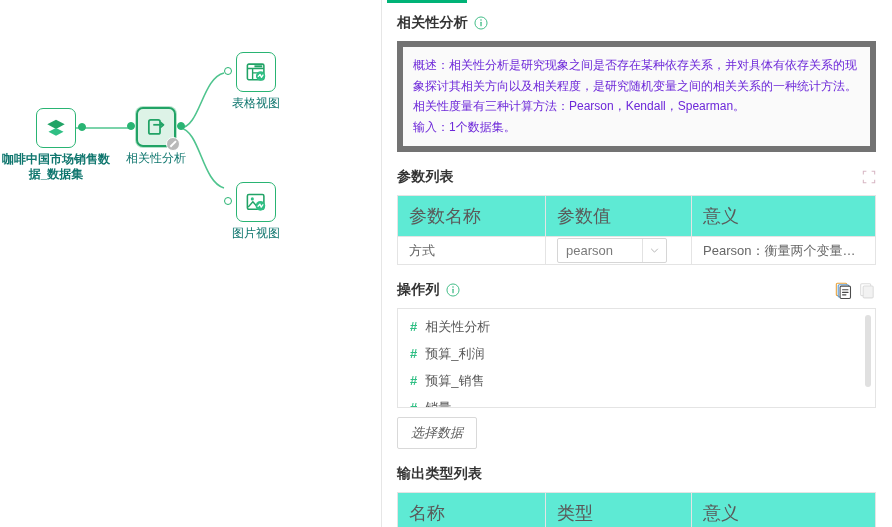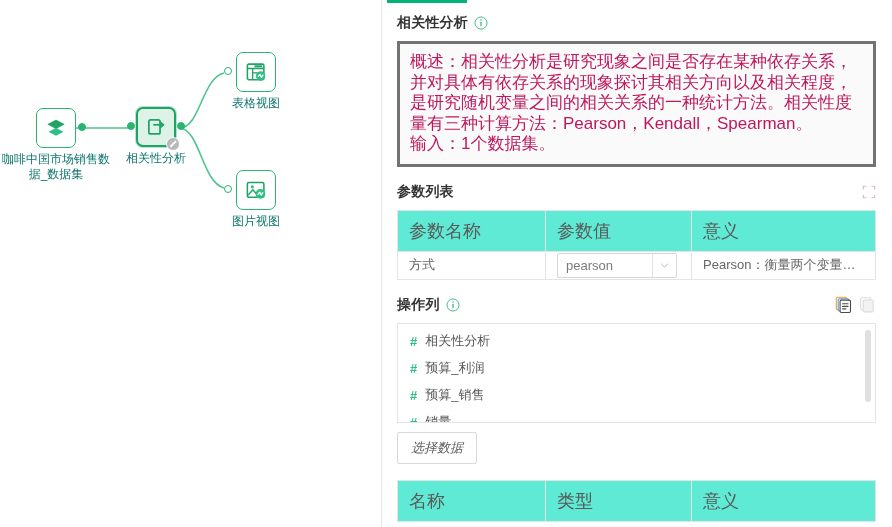--- a/index.html
+++ b/index.html
@@ -62,20 +62,21 @@
     margin-top: 4px;
     font-size: 12px;
     line-height: 15px;
     color: #0f766e;
     text-align: center;
     white-space: nowrap;
   }
   .node-label.wrap {
     white-space: normal;
     width: 110px;
+    font-weight: bold;
   }
   .badge-disabled {
     position: absolute;
     right: -6px;
     bottom: -6px;
     width: 14px;
     height: 14px;
     border-radius: 50%;
     background: #b9b9b9;
     border: 1.5px solid #ffffff;
@@ -140,26 +141,26 @@
     justify-content: space-between;
     gap: 24px;
   }
   .info-icon {
     margin-left: 6px;
     display: inline-flex;
   }
 
   .desc-box {
     margin-top: 9px;
-    border: 3px solid #737373;
+    border: 6px solid #737373;
     background: #fafafa;
     padding: 8px 10px 9px 10px;
-    font-size: 17px;
+    font-size: 12px;
     line-height: 20.5px;
-    color: #be185d;
+    color: #6d28d9;
   }
   .desc-box p { margin: 0; }
 
   .blk { margin-top: 16px; }
 
   table.tbl {
     width: 100%;
     border-collapse: collapse;
     margin-top: 9px;
     table-layout: fixed;
@@ -186,21 +187,21 @@
   .col-a { width: 125px; }
   .col-b { width: 123px; }
 
   .select-ctl {
     display: flex;
     align-items: center;
     border: 1px solid #d6d6d6;
     border-radius: 2px;
     height: 25px;
     background: #ffffff;
-    width: 120px;
+    width: 110px;
     box-sizing: border-box;
   }
   .select-val {
     flex: 1;
     padding-left: 8px;
     font-size: 13px;
     color: #7a7a7a;
     white-space: nowrap;
     overflow: hidden;
   }
@@ -325,21 +326,21 @@
           <path d="M2.6 8.2 L20.6 8.2 M8.3 8.2 L8.3 20.4 M8.3 13 L20.6 13" stroke="#21a366" stroke-width="1.5"></path>
           <rect x="10.3" y="4.7" width="8.5" height="2.2" fill="#21a366"></rect>
           <circle cx="17" cy="16.4" r="5.1" fill="#2fbf84"></circle>
           <path d="M14.5 16.8 L16.4 14.6 L17.9 17.8 L19.6 15.3" stroke="#ffffff" stroke-width="1.4" fill="none" stroke-linecap="round" stroke-linejoin="round"></path>
         </svg>
         <div class="port" style="left:-13px; top:14px;"></div>
       </div>
       <div class="node-label">表格视图</div>
     </div>
 
-    <div class="node" style="left:233px; top:170px;justify-content:space-between;">
+    <div class="node" style="left:233px; top:182px;justify-content:space-between;">
       <div class="node-box">
         <svg width="22" height="22" viewBox="0 0 24 24">
           <rect x="2.6" y="3.8" width="18" height="16.2" rx="1.6" fill="none" stroke="#21a366" stroke-width="1.7"></rect>
           <circle cx="8" cy="8.6" r="1.7" fill="#2fbf84"></circle>
           <path d="M3.4 17.6 L8.6 11.8 L12.4 16 L15 13.4 L19.8 18.6" fill="none" stroke="#21a366" stroke-width="1.6" stroke-linejoin="round"></path>
           <circle cx="16.8" cy="16.2" r="5.3" fill="#2fbf84"></circle>
           <path d="M14.2 16.6 L16.2 14.3 L17.7 17.6 L19.5 15" stroke="#ffffff" stroke-width="1.4" fill="none" stroke-linecap="round" stroke-linejoin="round"></path>
         </svg>
         <div class="port" style="left:-13px; top:14px;"></div>
       </div>
@@ -456,20 +457,21 @@
           </div>
           <div class="scroll-track">
             <div class="scroll-thumb"></div>
           </div>
         </div>
 
         <button class="btn">选择数据</button>
       </div>
 
       <div class="blk">
+        <div class="sec-title">输出类型列表</div>
         <table class="tbl">
           <thead>
             <tr>
               <th class="col-a">名称</th>
               <th class="col-b">类型</th>
               <th>意义</th>
             </tr>
           </thead>
 
         </table>

